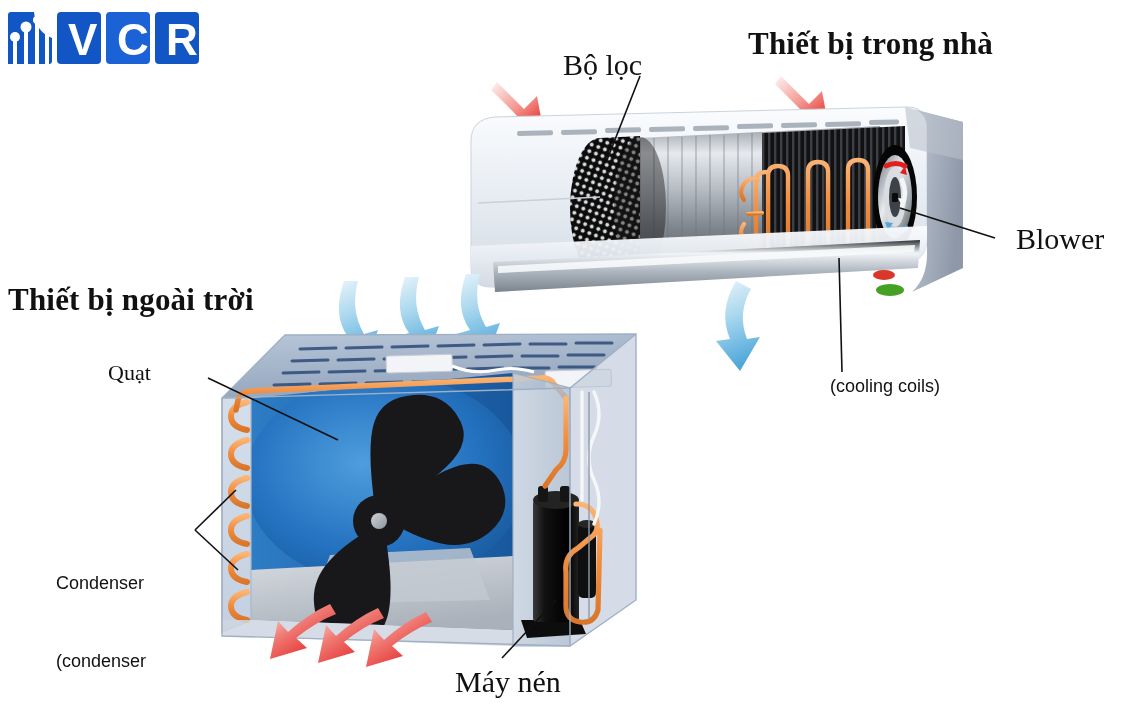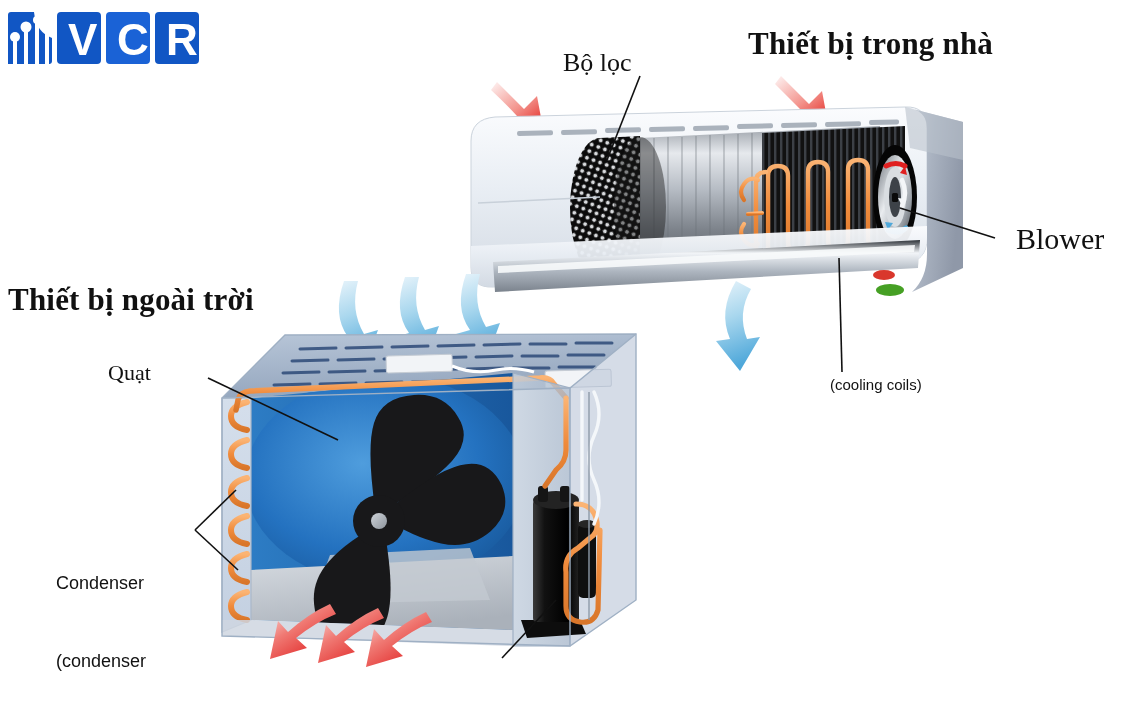--- a/index.html
+++ b/index.html
@@ -8,25 +8,25 @@
   .stage{position:absolute;left:0;top:0;width:1123px;height:711px;}
   svg{display:block;}
 
   .lbl{position:absolute;white-space:pre;color:#111111;}
   .lbl-serif{font-family:"Liberation Serif", serif;}
   .lbl-sans{font-family:"Liberation Sans", sans-serif;}
   .lbl-bold{font-weight:bold;}
 
   #label-indoor-title{left:748px;top:26px;font-size:31px;letter-spacing:.2px;}
   #label-outdoor-title{left:8px;top:282px;font-size:31px;letter-spacing:.2px;}
-  #label-filter{left:563px;top:48px;font-size:26px;}
+  #label-filter{left:563px;top:48px;font-size:30px;}
   #label-blower{left:1000px;top:222px;font-size:30px;margin-left:16px;}
   #label-fan{left:108px;top:360px;font-size:22px;}
   #label-compressor{left:455px;top:665px;font-size:30px;}
-  #label-cooling-coils{left:830px;top:376px;font-size:15px;}
+  #label-cooling-coils{left:830px;top:376px;font-size:18px;}
   #label-condenser{left:56px;top:518px;font-size:18px;line-height:26px;}
 </style>
 </head>
 <body>
 
 <div class="stage">
 
   <svg width="1123" height="711" viewBox="0 0 1123 711" style="position:absolute;left:0;top:0;">
     <defs>
       <linearGradient id="gRedArrow" x1="0" y1="0" x2="0.75" y2="1">
@@ -388,20 +388,21 @@
   <div id="label-indoor-title" class="lbl lbl-serif lbl-bold">Thiết bị trong nhà</div>
 
   <div id="label-outdoor-title" class="lbl lbl-serif lbl-bold">Thiết bị ngoài trời</div>
 
   <div id="label-filter" class="lbl lbl-serif">Bộ lọc</div>
 
   <div id="label-blower" class="lbl lbl-serif">Blower</div>
 
   <div id="label-fan" class="lbl lbl-serif">Quạt</div>
 
+  <div id="label-compressor" class="lbl lbl-serif">Máy nén</div>
 
   <div id="label-cooling-coils" class="lbl lbl-sans">(cooling coils)</div>
 
   <div id="label-condenser" class="lbl lbl-sans">
     <div>Condenser</div>
     <div>(condenser</div>
     
   </div>
 
   <div class="lbl" style="left:68px;top:15px;font-size:44px;font-weight:bold;color:#ffffff;font-family:'Liberation Sans',sans-serif;">V</div>

